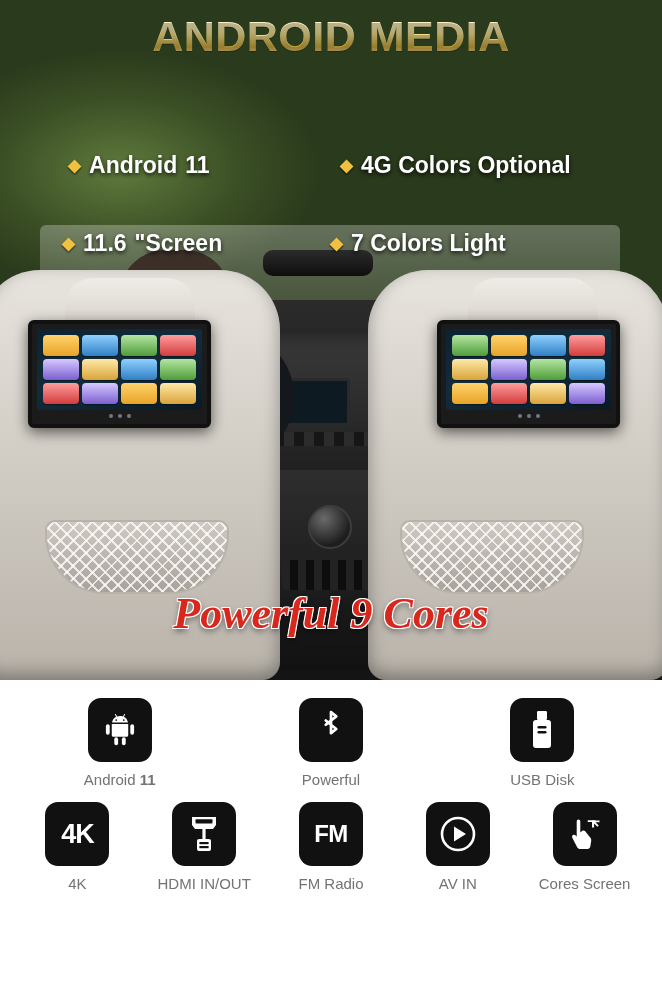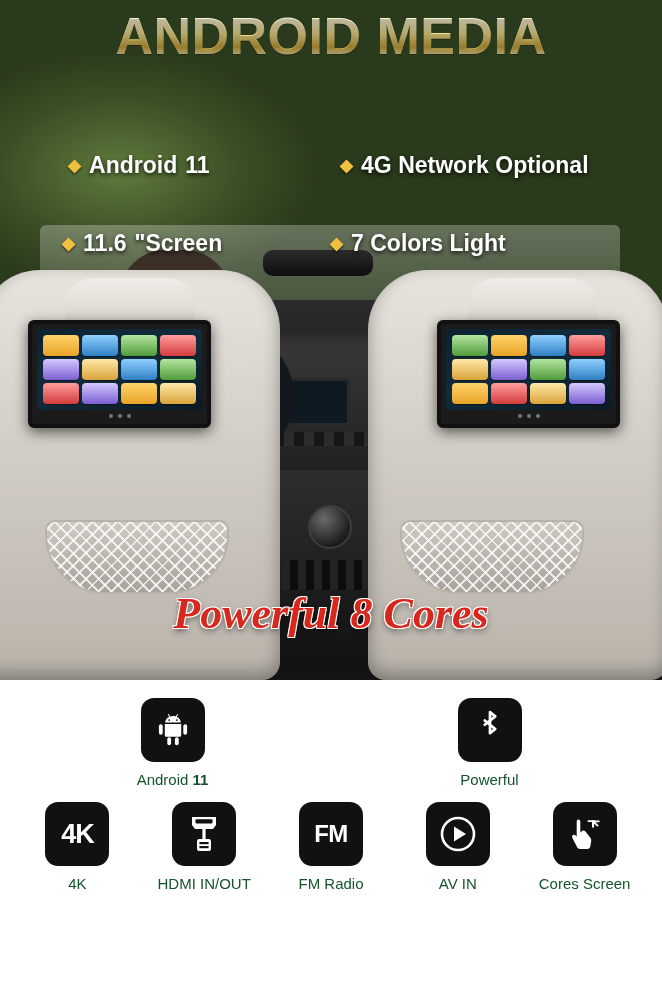--- a/index.html
+++ b/index.html
@@ -151,21 +151,21 @@
   }
   .tablet-dots i{width:4px;height:4px;border-radius:50%;background:#6d7a84;display:block;}
 
   
   .title-wrap{
     position:absolute;left:0;top:14px;width:662px;text-align:center;z-index:5;
   }
   .title-line{
     font-family:"Liberation Sans", sans-serif;
     font-weight:bold;
-    font-size:52px;
+    font-size:43px;
     line-height:44px;
     letter-spacing:.5px;
     color:#f6e9a8;
     background:linear-gradient(180deg,#fffbe8 0%,#f3e08f 45%,#caa63c 75%,#f7ecbc 100%);
     -webkit-background-clip:text;background-clip:text;
     -webkit-text-fill-color:transparent;color:transparent;
     text-shadow:0 1px 0 rgba(0,0,0,.25);
   }
 
   .features{
@@ -213,21 +213,21 @@
   }
   .icon-cell{width:110px;text-align:center;}
   .tile{
     width:64px;height:64px;margin:0 auto 9px auto;
     background:#111111;border-radius:13px;
     display:flex;align-items:center;justify-content:center;
     color:#ffffff;
   }
   .tile svg{display:block;}
   .cap{
-    font-size:15px;color:#14532d;font-weight:normal;white-space:nowrap;
+    font-size:15px;color:#737373;font-weight:normal;white-space:nowrap;
   }
   .cap b{font-weight:bold;}
   .txt4k{font-size:27px;font-weight:bold;letter-spacing:-1px;}
   .txtfm{font-size:24px;font-weight:bold;letter-spacing:-.5px;}
 </style>
 </head>
 <body>
 
 <div class="page">
 
@@ -307,37 +307,37 @@
 
     <div class="features">
       <div class="feat-row">
         <div class="feat f1">
           <span class="dia">◆</span>
           <span>Android</span>
           <span class="num">11</span>
         </div>
         <div class="feat f2">
           <span class="dia">◆</span>
-          <span>4G Network Optional</span>
+          <span>4G Colors Optional</span>
         </div>
       </div>
       <div class="feat-row">
         <div class="feat f3">
           <span class="dia">◆</span>
           <span class="num">11.6</span>
           <span>"Screen</span>
         </div>
         <div class="feat f4">
           <span class="dia">◆</span>
           <span>7 Colors Light</span>
         </div>
       </div>
     </div>
 
-    <div class="powerful">Powerful 8 Cores</div>
+    <div class="powerful">Powerful 9 Cores</div>
   </div>
 
   <div class="icons">
 
     <div class="icon-row">
 
       <div class="icon-cell">
         <div class="tile">
           <svg width="38" height="38" viewBox="0 0 24 24" fill="#ffffff" aria-hidden="true">
             <path d="M6.8 8.2h10.4v7.1a1 1 0 0 1-1 1h-8.4a1 1 0 0 1-1-1V8.2z"></path>
@@ -354,20 +354,31 @@
 
       <div class="icon-cell">
         <div class="tile">
           <svg width="28" height="42" viewBox="0 0 24 40" fill="none" stroke="#ffffff" stroke-width="2.6" stroke-linejoin="round" stroke-linecap="round" aria-hidden="true">
             <path d="M7 11l10 8-5 4V3l5 4-10 8"></path>
           </svg>
         </div>
         <div class="cap">Powerful</div>
       </div>
 
+      <div class="icon-cell">
+        <div class="tile">
+          <svg width="26" height="42" viewBox="0 0 26 42" fill="#ffffff" aria-hidden="true">
+            <rect x="8" y="2" width="10" height="9" rx="1.2"></rect>
+            <rect x="4" y="11" width="18" height="28" rx="3"></rect>
+            <rect x="8.5" y="17" width="9" height="2.4" rx="1.2" fill="#111111"></rect>
+            <rect x="8.5" y="22" width="9" height="2.4" rx="1.2" fill="#111111"></rect>
+          </svg>
+        </div>
+        <div class="cap">USB Disk</div>
+      </div>
 
 
     </div>
 
     <div class="icon-row">
 
       <div class="icon-cell">
         <div class="tile">
           <span class="txt4k">4K</span>
         </div>

